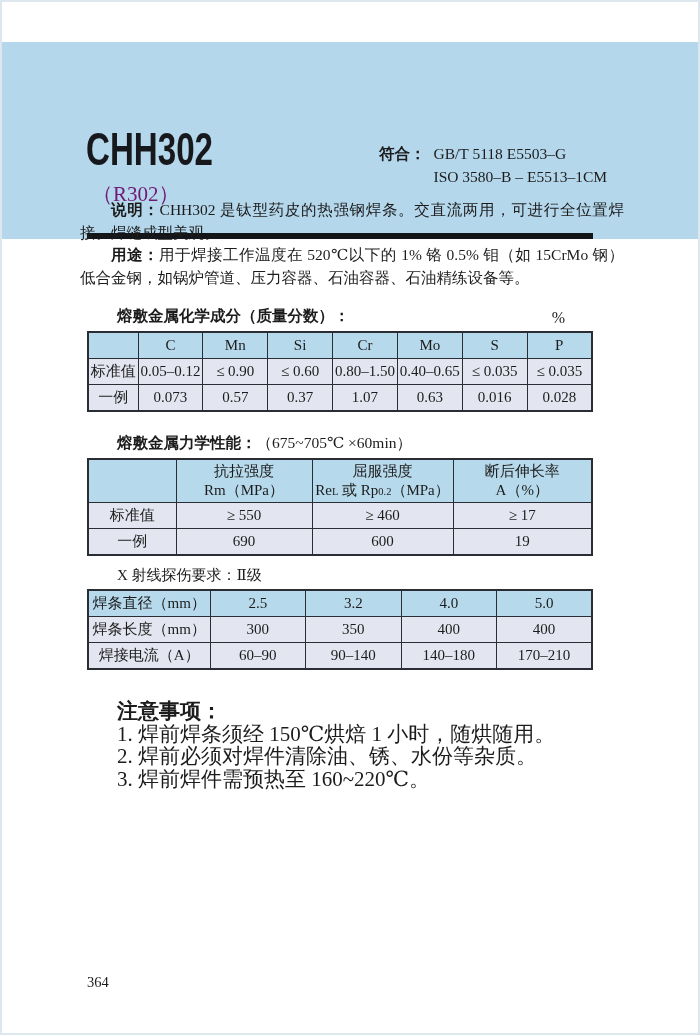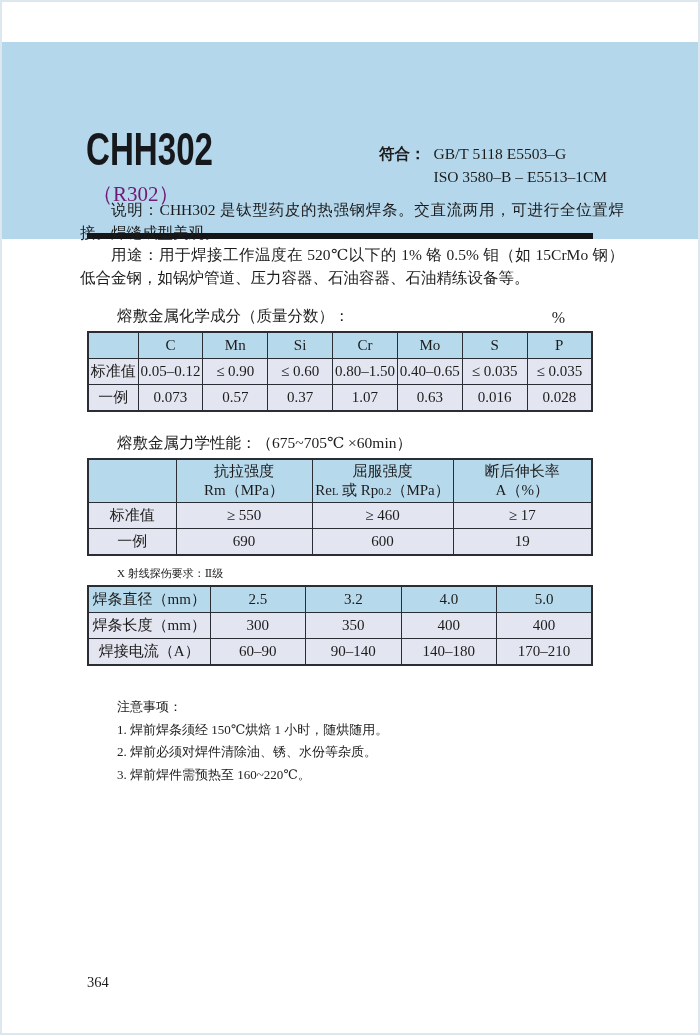--- a/index.html
+++ b/index.html
@@ -20,21 +20,21 @@
   }
   .alias { position:absolute; left:90px; top:138px; font-size:21px; color:#701a75; }
   .standards { position:absolute; left:377px; top:101px; display:flex; font-size:15.5px; line-height:22.5px; }
   .standards .conform { font-family:Liberation Sans, sans-serif; font-weight:700; margin-right:8px; }
   .standards ul { list-style:none; margin:0; padding:0; }
   .black-bar { position:absolute; left:85px; bottom:0; width:506px; height:6px; background:#141519; }
 
   
   .content { position:absolute; left:78px; top:197px; width:544px; }
   p.body { margin:0; font-size:15.5px; line-height:22.5px; text-align:justify; text-indent:2em; }
-  .zh-bold { font-family:"Liberation Sans","DejaVu Sans",sans-serif; font-weight:400; }
+  .zh-bold { font-family:"Liberation Sans","DejaVu Sans",sans-serif; font-weight:700; }
   .first-para { margin-top:50px; }
 
   .title-row { display:flex; width:513px; margin-top:17px; align-items:flex-end; }
   .sec-title { margin-left:37px; font-size:15.5px; }
   .unit { margin-left:auto; margin-right:28px; font-size:16px; }
   .cond { font-weight:400; font-family:"Liberation Serif","DejaVu Serif",serif; }
 
   table.dtable {
     border-collapse:collapse; table-layout:fixed;
     margin-left:7px; width:506px; margin-top:4px;
@@ -42,22 +42,22 @@
   }
   table.dtable td {
     border:1.5px solid #2a2d34; text-align:center; vertical-align:middle;
     padding:2px 1px; height:21px; overflow:hidden;
   }
   table.dtable { border:2px solid #2a2d34; }
   td.blue { background:#b7d9ec; }
   td.lav  { background:#e3e5f0; }
   .subsc { font-size:10.5px; }
 
-  .xray { margin-top:10px; margin-left:37px; font-size:11px; }
-  .notes { margin-top:30px; margin-left:37px; font-size:13px; line-height:22.5px; }
+  .xray { margin-top:10px; margin-left:37px; font-size:15px; }
+  .notes { margin-top:30px; margin-left:37px; font-size:21px; line-height:22.5px; }
   .pageno { position:absolute; left:85px; top:972px; font-size:14.5px; }
 </style>
 </head>
 <body>
 
 <div class="page">
 
   <div class="header">
     <div class="model">CHH302</div>
     <div class="alias">（R302）</div>

